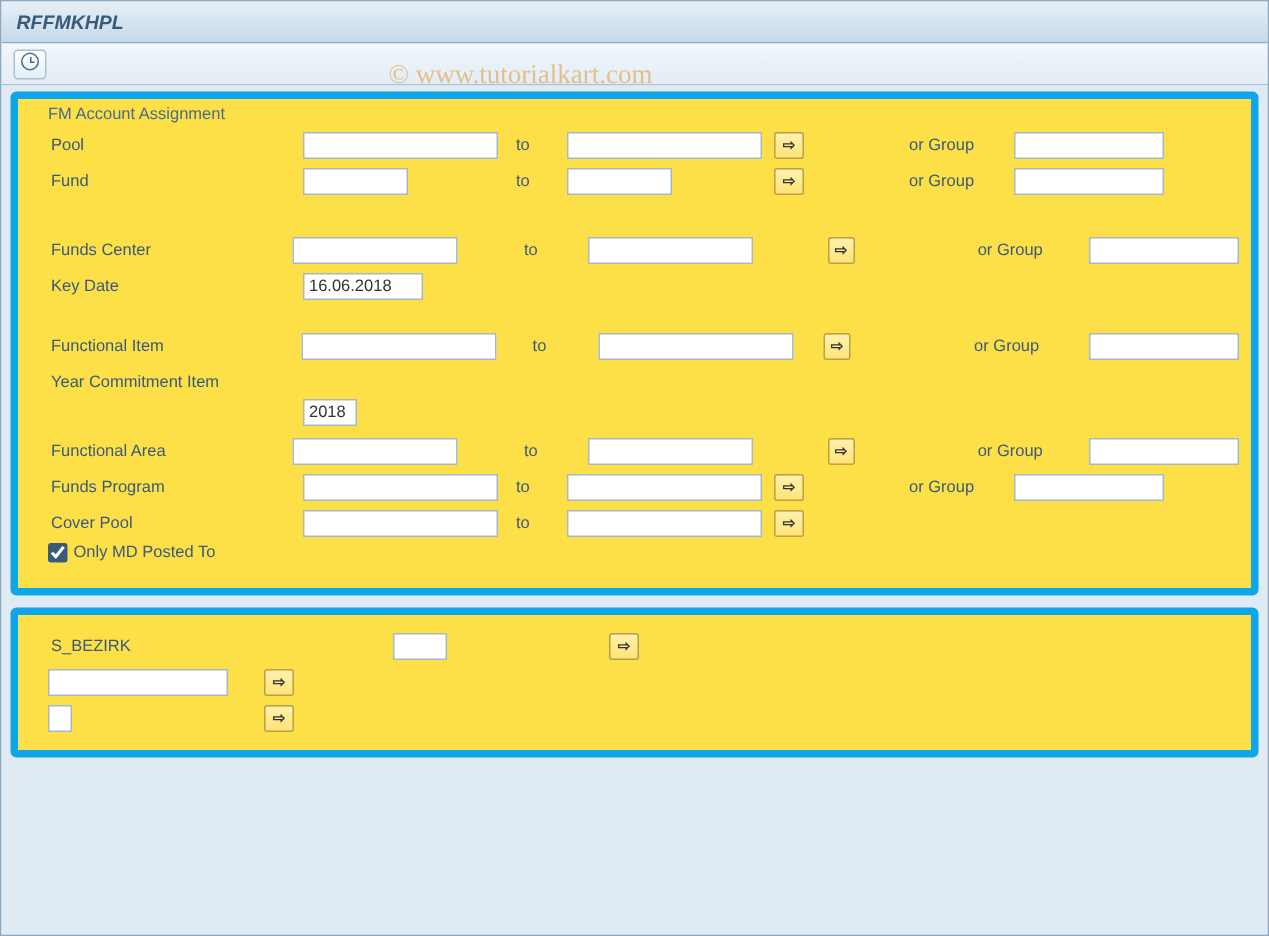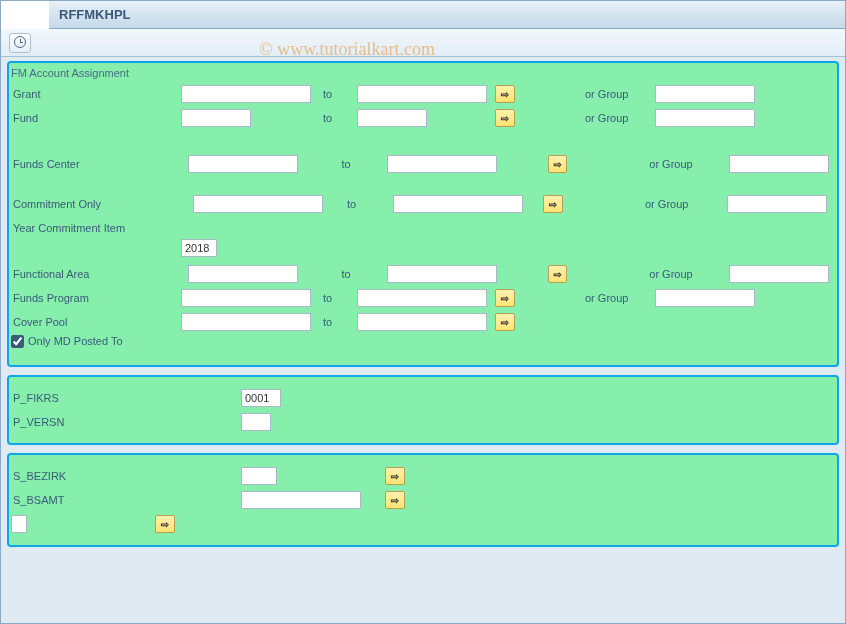--- a/index.html
+++ b/index.html
@@ -12,23 +12,23 @@
     overflow: hidden;
     position: relative;
     border: 1px solid #8aa9c4;
   }
   .title-bar {
     background: linear-gradient(to bottom, #e8f0f7 0%, #d5e4f1 50%, #c5d9ea 100%);
     height: 28px;
     border-bottom: 1px solid #8aa9c4;
     padding: 6px 10px;
     font-weight: bold;
+    font-style: italic;
     font-size: 13px;
     color: #3a5a7a;
-    margin-left: 48px;
   }
   .toolbar {
     background: linear-gradient(to bottom, #f2f7fb 0%, #e2edf6 100%);
     height: 28px;
     border-bottom: 1px solid #a8c0d6;
     padding: 4px 8px;
   }
   .toolbar-btn {
     display: inline-block;
     width: 22px;
@@ -63,25 +63,25 @@
     pointer-events:none;
     z-index:50;
   }
   .content {
     background: #dfeaf3;
     padding: 4px 6px 6px 6px;
     height: calc(100% - 56px);
     overflow:hidden;
   }
   .group {
-    border: 2px solid #0ea5e9;
+    border: 5px solid #0ea5e9;
     border-radius: 4px;
-    background: #86efac;
+    background: #fde047;
     margin-bottom: 8px;
-    padding: 6px 8px 8px 2px;
+    padding: 6px 8px 8px 20px;
     position: relative;
   }
   .group-title {
     color: #4a6a8a;
     font-size: 11px;
     margin-bottom: 4px;
     margin-top: -2px;
   }
   .row {
     display: flex;
@@ -154,21 +154,21 @@
 </div>
 
 <div class="watermark">© www.tutorialkart.com</div>
 
 <div class="content">
 
   <div class="group">
     <div class="group-title">FM Account Assignment</div>
 
     <div class="row">
-      <span class="lbl">Grant</span>
+      <span class="lbl">Pool</span>
       <input type="text" style="width: 130px;" value="">
       <span class="to-lbl">to</span>
       <input type="text" style="width: 130px;" value="">
       <span class="arrow-btn">
           <span class="arrow-glyph">⇨</span>
         </span>
       <span class="orgrp-lbl">or Group</span>
       <input type="text" style="width: 100px;" value="">
     </div>
 
@@ -191,23 +191,27 @@
       <span class="to-lbl" style="margin-left:32px">to</span>
       <input type="text" style="width: 110px;" value="">
       <span style="width:20px"></span>
       <span class="arrow-btn">
           <span class="arrow-glyph">⇨</span>
         </span>
       <span class="orgrp-lbl">or Group</span>
       <input type="text" style="width: 100px;" value="">
     </div>
 
+    <div class="row">
+      <span class="lbl">Key Date</span>
+      <input type="text" style="width: 80px;" value="16.06.2018">
+    </div>
 
     <div class="row gap" style="margin-top:18px">
-      <span class="lbl">Commitment Only</span>
+      <span class="lbl">Functional Item</span>
       <input type="text" style="width: 130px;" value="">
       <span class="to-lbl">to</span>
       <input type="text" style="width: 130px;" value="">
       <span class="arrow-btn">
           <span class="arrow-glyph">⇨</span>
         </span>
       <span class="orgrp-lbl">or Group</span>
       <input type="text" style="width: 100px;" value="">
     </div>
 
@@ -251,42 +255,31 @@
           <span class="arrow-glyph">⇨</span>
         </span>
     </div>
 
     <div class="chk-row">
       <input type="checkbox" checked="" style="">
       <span class="chk-lbl">Only MD Posted To</span>
     </div>
   </div>
 
-  <div class="group" style="padding-top:10px">
-    <div class="row">
-      <span class="lbl2">P_FIKRS</span>
-      <input type="text" style="width: 40px;" value="0001">
-    </div>
-    <div class="row">
-      <span class="lbl2">P_VERSN</span>
-      <input type="text" style="width: 30px;" value="">
-    </div>
-  </div>
 
   <div class="group" style="padding-top:10px">
     <div class="row">
       <span class="lbl2">S_BEZIRK</span>
       <input type="text" style="width: 36px;" value="">
       <span style="width:100px"></span>
       <span class="arrow-btn">
           <span class="arrow-glyph">⇨</span>
         </span>
     </div>
     <div class="row">
-      <span class="lbl2">S_BSAMT</span>
       <input type="text" style="width: 120px;" value="">
       <span style="width:16px"></span>
       <span class="arrow-btn">
           <span class="arrow-glyph">⇨</span>
         </span>
     </div>
     <div class="row">
       <input type="text" style="width: 16px;" value="">
       <span style="width:120px"></span>
       <span class="arrow-btn">

